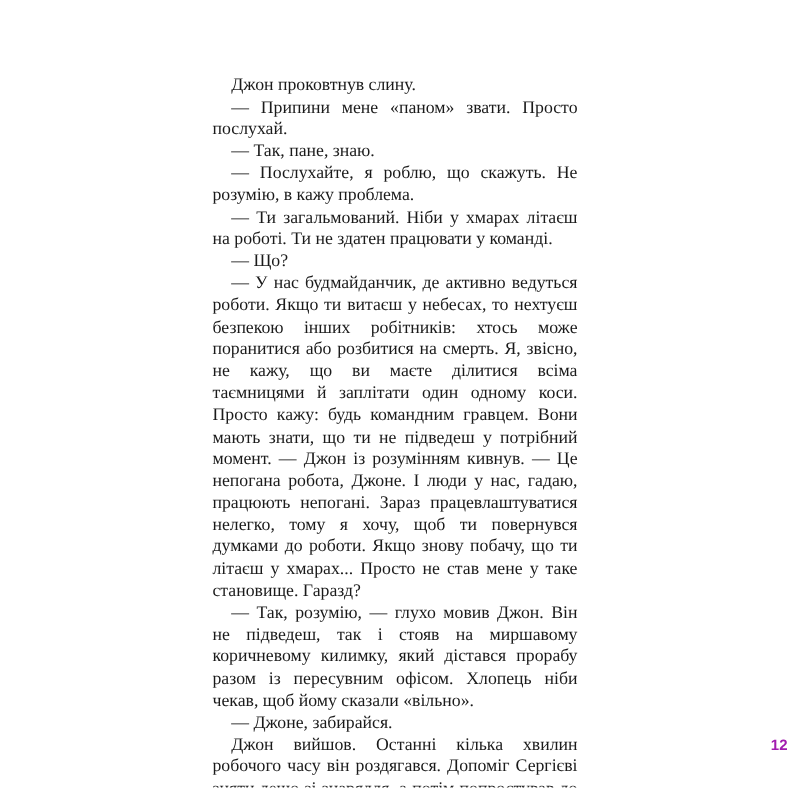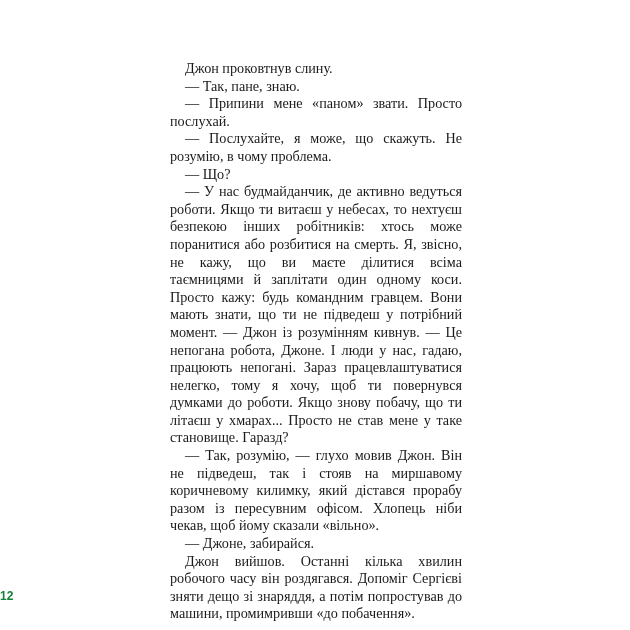--- a/index.html
+++ b/index.html
@@ -7,34 +7,35 @@
     .page {
       position: absolute; left: 0; top: 0; width: 630px; height: 560px; background: #ffffff;
     }
     .text {
       position: absolute; left: 170px; top: 60px; width: 292px;
       font-family: "Liberation Serif", "DejaVu Serif", serif;
       font-size: 14.2px; line-height: 17.6px; color: #1a1a1a;
     }
     .text p { margin: 0; text-indent: 15px; text-align: justify; text-align-last: left; }
     .pagenum {
-      position: absolute; left: 0; width: 630px; top: 589px; text-align: left;
+      position: absolute; left: 0; width: 630px; top: 589px; text-align: right;
       font-family: "Liberation Sans", "DejaVu Sans", sans-serif;
-      font-weight: bold; font-size: 12px; color: #15803d;
+      font-weight: bold; font-size: 12px; color: #a21caf;
     }
   </style>
 </head>
 <body>
 
 <div class="page">
   <div class="text">
     <p>Джон проковтнув слину.</p>
+    <p>— Припини мене «паном» звати. Просто послухай.</p>
     <p>— Так, пане, знаю.</p>
-    <p>— Припини мене «паном» звати. Просто послухай.</p>
-    <p>— Послухайте, я може, що скажуть. Не розумію, в чому проблема.</p>
+    <p>— Послухайте, я роблю, що скажуть. Не розумію, в кажу проблема.</p>
+    <p>— Ти загальмований. Ніби у хмарах літаєш на роботі. Ти не здатен працювати у команді.</p>
     <p>— Що?</p>
     <p>— У нас будмайданчик, де активно ведуться роботи. Якщо ти витаєш у небесах, то нехтуєш безпекою інших робітників: хтось може поранитися або розбитися на смерть. Я, звісно, не кажу, що ви маєте ділитися всіма таємницями й заплітати один одному коси. Просто кажу: будь командним гравцем. Вони мають знати, що ти не підведеш у потрібний момент. — Джон із розумінням кивнув. — Це непогана робота, Джоне. І люди у нас, гадаю, працюють непогані. Зараз працевлаштуватися нелегко, тому я хочу, щоб ти повернувся думками до роботи. Якщо знову побачу, що ти літаєш у хмарах... Просто не став мене у таке становище. Гаразд?</p>
     <p>— Так, розумію, — глухо мовив Джон. Він не підведеш, так і стояв на миршавому коричневому килимку, який дістався прорабу разом із пересувним офісом. Хлопець ніби чекав, щоб йому сказали «вільно».</p>
     <p>— Джоне, забирайся.</p>
     <p>Джон вийшов. Останні кілька хвилин робочого часу він роздягався. Допоміг Сергієві зняти дещо зі знаряддя, а потім попростував до машини, промимривши «до побачення».</p>
 
   </div>
   <div class="pagenum">12</div>
 </div>
 

